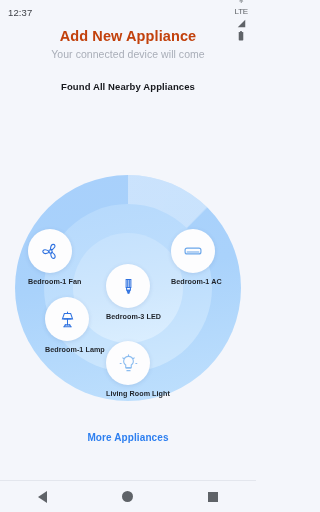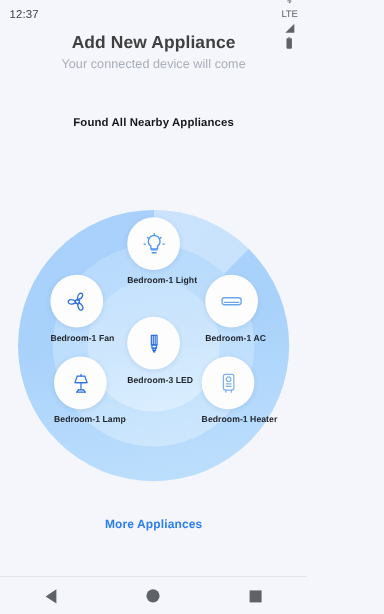--- a/index.html
+++ b/index.html
@@ -17,23 +17,23 @@
     display:flex; align-items:center; justify-content:space-between;
     padding:12px 8px; background:#f4f6fb;
   }
   .sb-time{ font-size:9.5px; color:#3c3f45; font-weight:400; letter-spacing:.1px; }
   .sb-icons{ display:flex; align-items:center; gap:3px;flex-direction:column; }
   .sb-icons svg{ display:block; }
   .sb-lte{ font-size:8px; color:#5f6368; letter-spacing:-.2px; }
 
   
   .header{ position:absolute; top:28px; left:0; width:256px; text-align:center; }
-  .h-title{ font-size:14.5px; font-weight:700; color:#404040; letter-spacing:.1px; }
+  .h-title{ font-size:14.5px; font-weight:700; color:#c2410c; letter-spacing:.1px; }
   .h-sub{ font-size:10.5px; color:#a9aeb8; margin-top:4px; letter-spacing:.05px; }
-  .h-found{ font-size:9.5px; font-weight:700; color:#16181d; margin-top:37px; letter-spacing:.1px; }
+  .h-found{ font-size:9.5px; font-weight:700; color:#16181d; margin-top:21px; letter-spacing:.1px; }
 
   
   .radar-wrap{ position:absolute; left:15px; top:175px; width:226px; height:226px; }
   .ring{ position:absolute; border-radius:50%; }
   .ring-outer{ left:0; top:0; width:226px; height:226px;
      background:linear-gradient(170deg,#a8d0fb 0%,#a9d2fb 45%,#bfe0fd 100%); }
   .ring-mid{ left:29px; top:29px; width:168px; height:168px;
      background:linear-gradient(170deg,#b6d9fc 0%,#bfdffd 55%,#cfe8fd 100%); }
   .ring-inner{ left:58px; top:58px; width:110px; height:110px;
      background:linear-gradient(170deg,#c4e1fd 0%,#cfe7fd 55%,#dcefff 100%); }
@@ -105,32 +105,22 @@
     <div class="h-found">Found All Nearby Appliances</div>
   </div>
 
   <div class="radar-wrap">
     <div class="ring ring-outer"></div>
     <div class="sweep"></div>
     <div class="ring ring-mid"></div>
     <div class="ring ring-inner"></div>
   </div>
 
-  <div class="node" id="n0" style="left: 106px; top: 181px;">
-    <div class="bubble">
-      <svg width="19" height="19" viewBox="0 0 24 24" fill="none" stroke="#4a93f0" stroke-width="1.4" stroke-linecap="round">
-        <path d="M9 18h6M10 21h4"></path>
-        <path d="M12 3a6 6 0 0 0-3.5 10.9V17h7v-3.1A6 6 0 0 0 12 3z"></path>
-        <path d="M12 1v1.2M4.8 4.8l.9.9M1.5 12h1.2M22.5 12h-1.2M19.2 4.8l-.9.9"></path>
-      </svg>
-    </div>
-    <div class="lbl">Bedroom-1 Light</div>
-  </div>
 
-  <div class="node" id="n1" style="left: 42px; top: 229px;">
+  <div class="node" id="n1" style="left: 28px; top: 229px;">
     <div class="bubble">
       <svg width="19" height="19" viewBox="0 0 24 24" fill="none" stroke="#2f72e0" stroke-width="1.4" stroke-linecap="round">
         <circle cx="12" cy="12" r="2.2"></circle>
         <path d="M12 9.8C12 6 13.6 3 15.6 3c1.7 0 2.6 1.8 1.6 3.6-.9 1.6-3 3.2-5.2 3.2z"></path>
         <path d="M13.9 13.1c3.3 1.9 4.6 4.9 3.6 6.6-.9 1.5-2.9 1.3-4-.5-1-1.6-1.4-4.2-.3-6.1z"></path>
         <path d="M10.1 13.1c-3.3 1.9-6.5 1.6-7.5-.1-.9-1.5.3-3.1 2.4-3.2 1.9-.1 4.3.9 5.4 2.8z"></path>
       </svg>
     </div>
     <div class="lbl">Bedroom-1 Fan</div>
   </div>
@@ -166,32 +156,31 @@
         <path d="M7.4 11.2h9.2"></path>
         <path d="M12 11.2v7.6"></path>
         <path d="M9 18.8h6"></path>
         <path d="M7.6 21.2h8.8"></path>
         <path d="M9.4 18.8l-1.8 2.4M14.6 18.8l1.8 2.4"></path>
       </svg>
     </div>
     <div class="lbl">Bedroom-1 Lamp</div>
   </div>
 
-  <div class="node" id="n5" style="left: 168px; top: 297px;">
+
+  <div class="node" id="n6" style="left: 106px; top: 341px;">
     <div class="bubble">
-      <svg width="19" height="19" viewBox="0 0 24 24" fill="none" stroke="#7fb2ec" stroke-width="1.3" stroke-linecap="round">
-        <rect x="6.5" y="2.6" width="11" height="16.4" rx="2.2"></rect>
-        <circle cx="12" cy="7.6" r="2.4"></circle>
-        <path d="M9.4 12.6h5.2M9.4 15.2h5.2"></path>
-        <path d="M9.2 19v2.4M14.8 19v2.4"></path>
+      <svg width="19" height="19" viewBox="0 0 24 24" fill="none" stroke="#8cbdf0" stroke-width="1.4" stroke-linecap="round">
+        <path d="M9 18h6M10 21h4"></path>
+        <path d="M12 3a6 6 0 0 0-3.5 10.9V17h7v-3.1A6 6 0 0 0 12 3z"></path>
+        <path d="M12 1v1.2M4.8 4.8l.9.9M1.5 12h1.2M22.5 12h-1.2M19.2 4.8l-.9.9"></path>
       </svg>
     </div>
-    <div class="lbl">Bedroom-1 Heater</div>
+    <div class="lbl">Living Room Light</div>
   </div>
-
 
   <div class="more">More Appliances</div>
 
   <div class="navbar">
     <div class="nb">
         <div class="nb-back"></div>
       </div>
     <div class="nb">
         <div class="nb-home"></div>
       </div>

